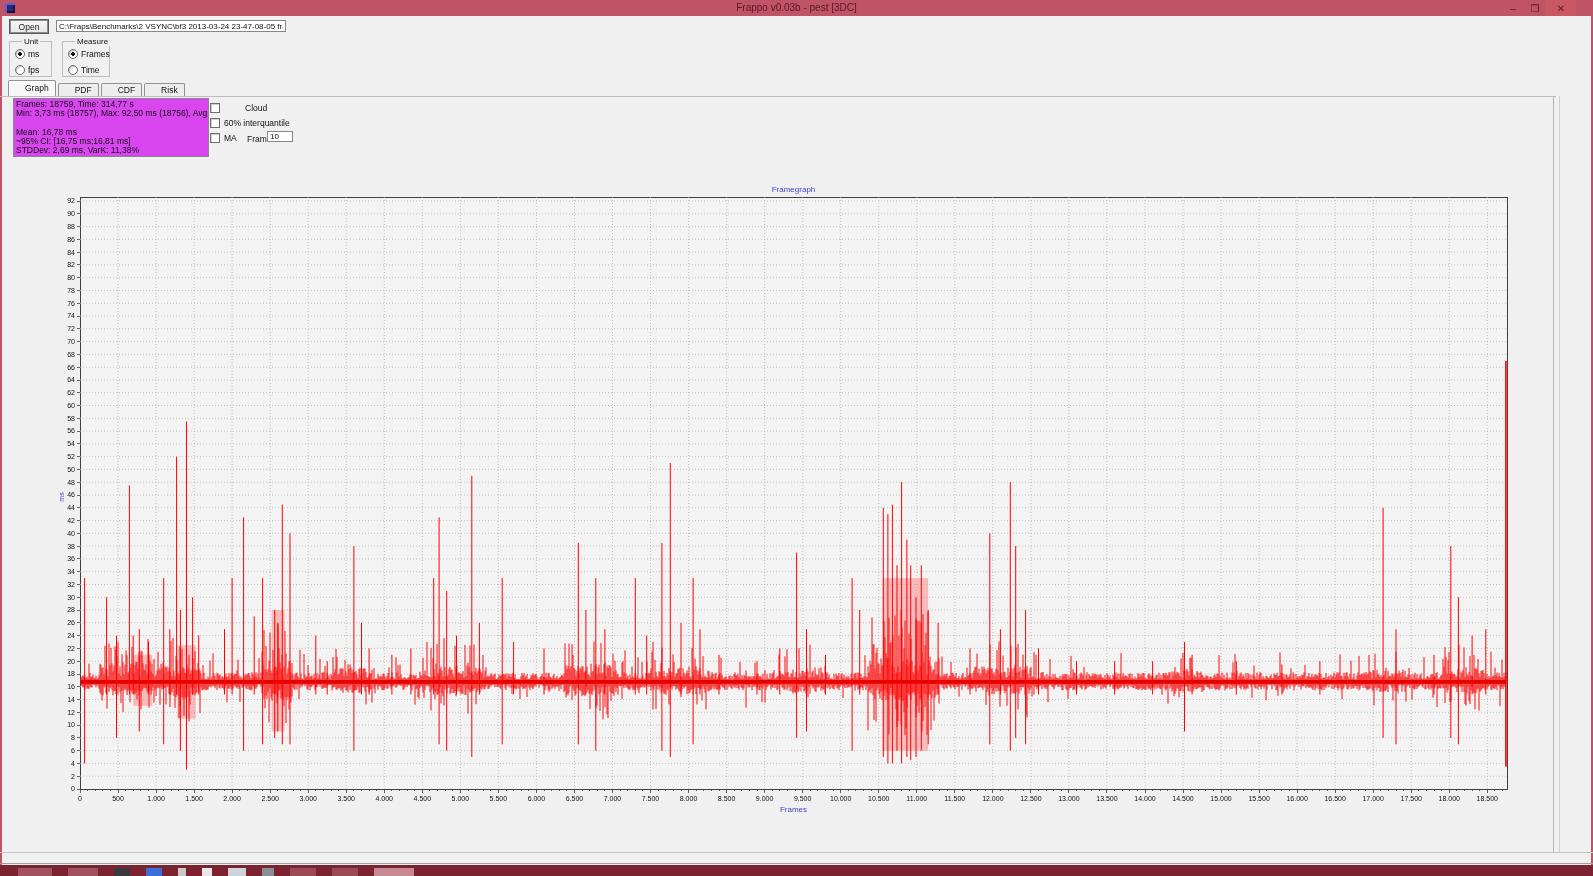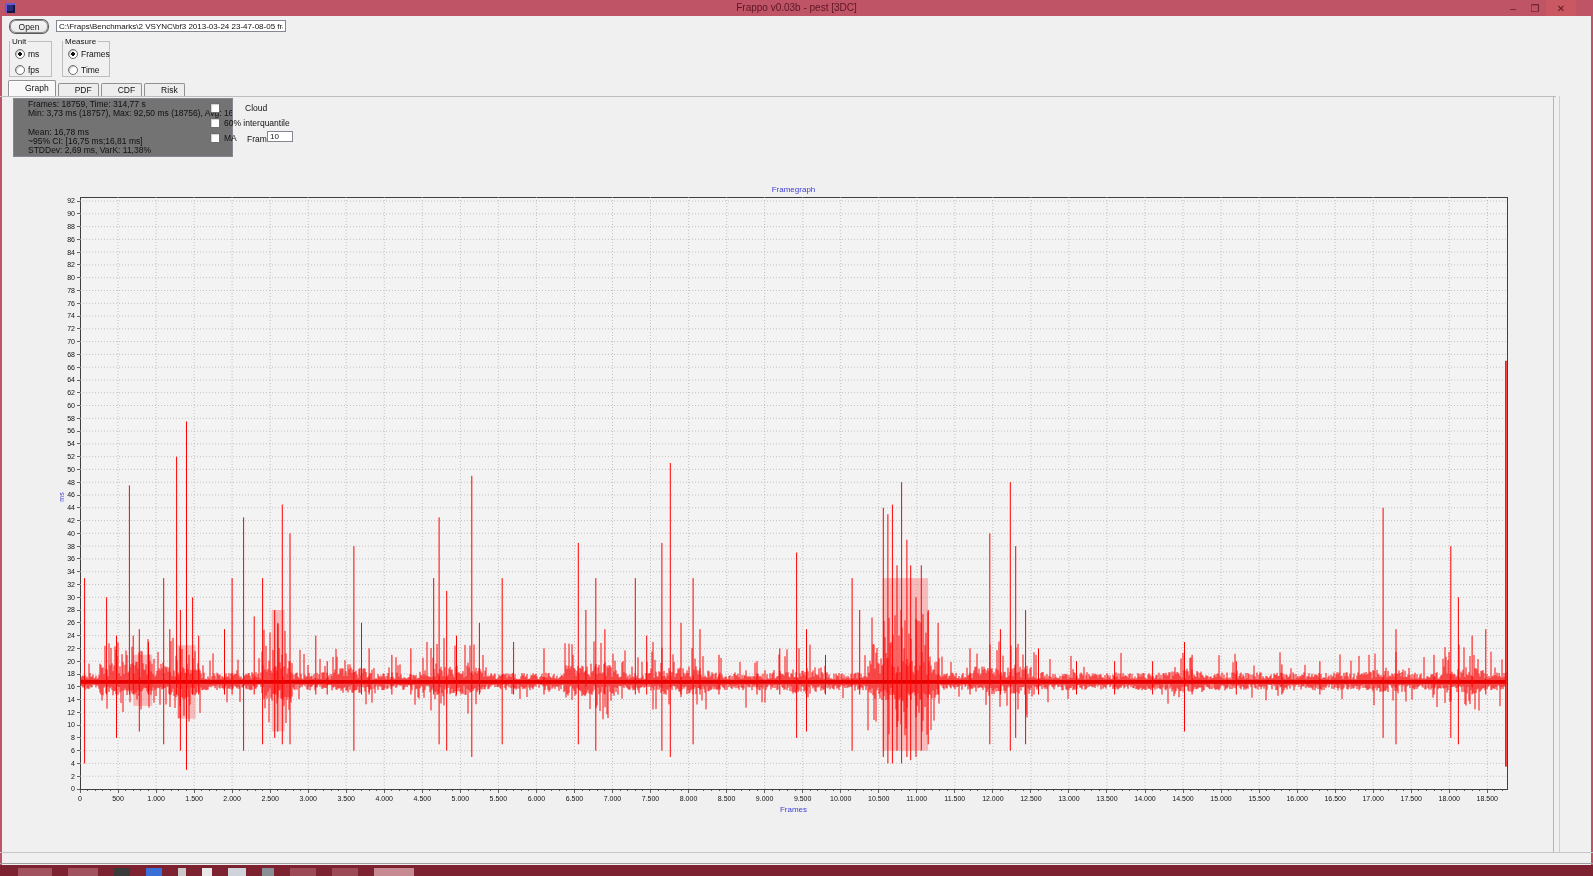--- a/index.html
+++ b/index.html
@@ -20,38 +20,38 @@
   .cap-min{left:1502px;width:22px;}
   .cap-max{left:1524px;width:22px;}
   .cap-close{left:1546px;width:30px;background:#c95862;}
   
   .btn{background:linear-gradient(#f6f6f6,#e8e8e8);border:1px solid #8b8b8b;
     font-size:8.5px;display:flex;align-items:center;justify-content:center;color:#222;}
   .btn-default{box-shadow:0 0 0 1px #5a5a5a;}
   .tbox{background:#fff;border:1px solid #828790;font-size:8px;font-family:"Liberation Sans",sans-serif;
     padding:0 2px;color:#111;}
   .groupbox{border:1px solid #bdbdbd;}
-  .groupbox .legend{position:absolute;top:-5px;left:0;background:#f0f0f0;padding:0 2px;font-size:8px;}
+  .groupbox .legend{position:absolute;top:-5px;left:12px;background:#f0f0f0;padding:0 2px;font-size:8px;}
   .opts{position:absolute;left:5px;top:7px;right:2px;display:flex;flex-direction:column;gap:6px;}
   .opt{display:flex;align-items:center;gap:3px;font-size:8.5px;}
   .radio{width:8px;height:8px;border-radius:50%;border:1px solid #6d6d6d;background:#fff;
     box-shadow:inset 1px 1px 1px rgba(0,0,0,.25);flex:none;}
   .radio.sel{background:radial-gradient(circle at 50% 50%, #111 0 1.6px, #fff 1.7px);}
   .checkbox{width:8px;height:8px;border:1px solid #6d6d6d;background:#fff;flex:none;
     box-shadow:inset 1px 1px 1px rgba(0,0,0,.2);}
   .cbrow{display:flex;align-items:center;gap:4px;font-size:8.5px;}
   
   #tabs{left:8px;top:83px;height:13px;display:flex;align-items:flex-end;}
   .tab{border:1px solid #919191;border-bottom:none;border-radius:2px 2px 0 0;background:#ededed;
     font-size:8.5px;padding:1px 6px 1px 16px;margin-right:2px;height:10px;line-height:10px;}
   .tab.sel{background:#f7f7f7;height:13px;line-height:12px;box-shadow:inset 1px 1px 0 #fff;}
   .pageline{left:0;top:96px;width:1556px;height:1px;background:#bdbdbd;}
   
-  #stats-box{left:13px;top:98px;width:190px;height:55px;background:#737373;border:1px solid #828790;
-    font-size:8.5px;line-height:9.2px;padding:1px 14px;white-space:pre;overflow:hidden;}
+  #stats-box{left:13px;top:98px;width:190px;height:55px;background:#d946ef;border:1px solid #828790;
+    font-size:8.5px;line-height:9.2px;padding:1px 2px;white-space:pre;overflow:hidden;}
   
   .sep1{left:0;top:852px;width:1593px;height:1px;background:#c6c6c6;}
   .sep2{left:0;top:863px;width:1593px;height:1px;background:#9e9e9e;}
   #taskbar{left:0;top:865px;width:1593px;height:11px;background:#7c2231;display:flex;
     align-items:flex-end;padding-left:18px;gap:16px;box-sizing:border-box;}
   .tb-item{height:8px;flex:none;}
   .vline1{left:1553px;top:96px;width:1px;height:756px;background:#b5b5b5;}
   .vline2{left:1559px;top:96px;width:1px;height:756px;background:#cfcfcf;}
   #chart{left:0;top:0;}
 </style>
@@ -165,21 +165,21 @@
 
 <div class="abs titlebar"></div>
 <div class="abs win-border" style="left:0;"></div>
 <div class="abs win-border" style="left:1591px;"></div>
 <div class="abs app-icon"></div>
 <div class="abs win-title">Frappo v0.03b - pest [3DC]</div>
 <div class="abs cap-btn cap-min">–</div>
 <div class="abs cap-btn cap-max">❐</div>
 <div class="abs cap-btn cap-close">✕</div>
 
-<button class="abs btn btn-default" style="left:10px;top:20px;width:38px;height:13px;border-radius:6px;">Open</button>
+<button class="abs btn btn-default" style="left:10px;top:20px;width:38px;height:13px;">Open</button>
 <input class="abs tbox" style="left: 56px; top: 20px; width: 224px; height: 10px;" value="C:\Fraps\Benchmarks\2 VSYNC\bf3 2013-03-24 23-47-08-05 frametimes.c">
 
 <div class="abs groupbox" style="left:9px;top:41px;width:41px;height:34px;">
   <span class="legend">Unit</span>
   <div class="opts">
       <div class="opt">
         <span class="radio sel"></span>
         <span>ms</span>
       </div>
       <div class="opt">

